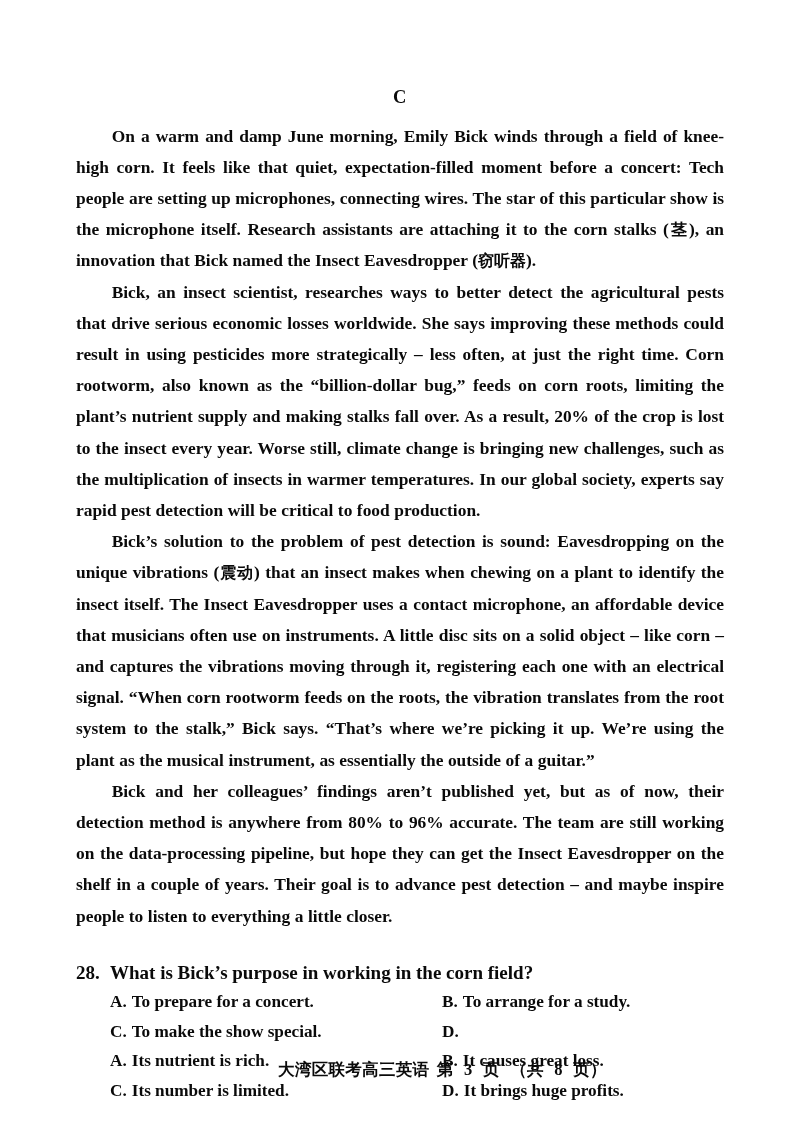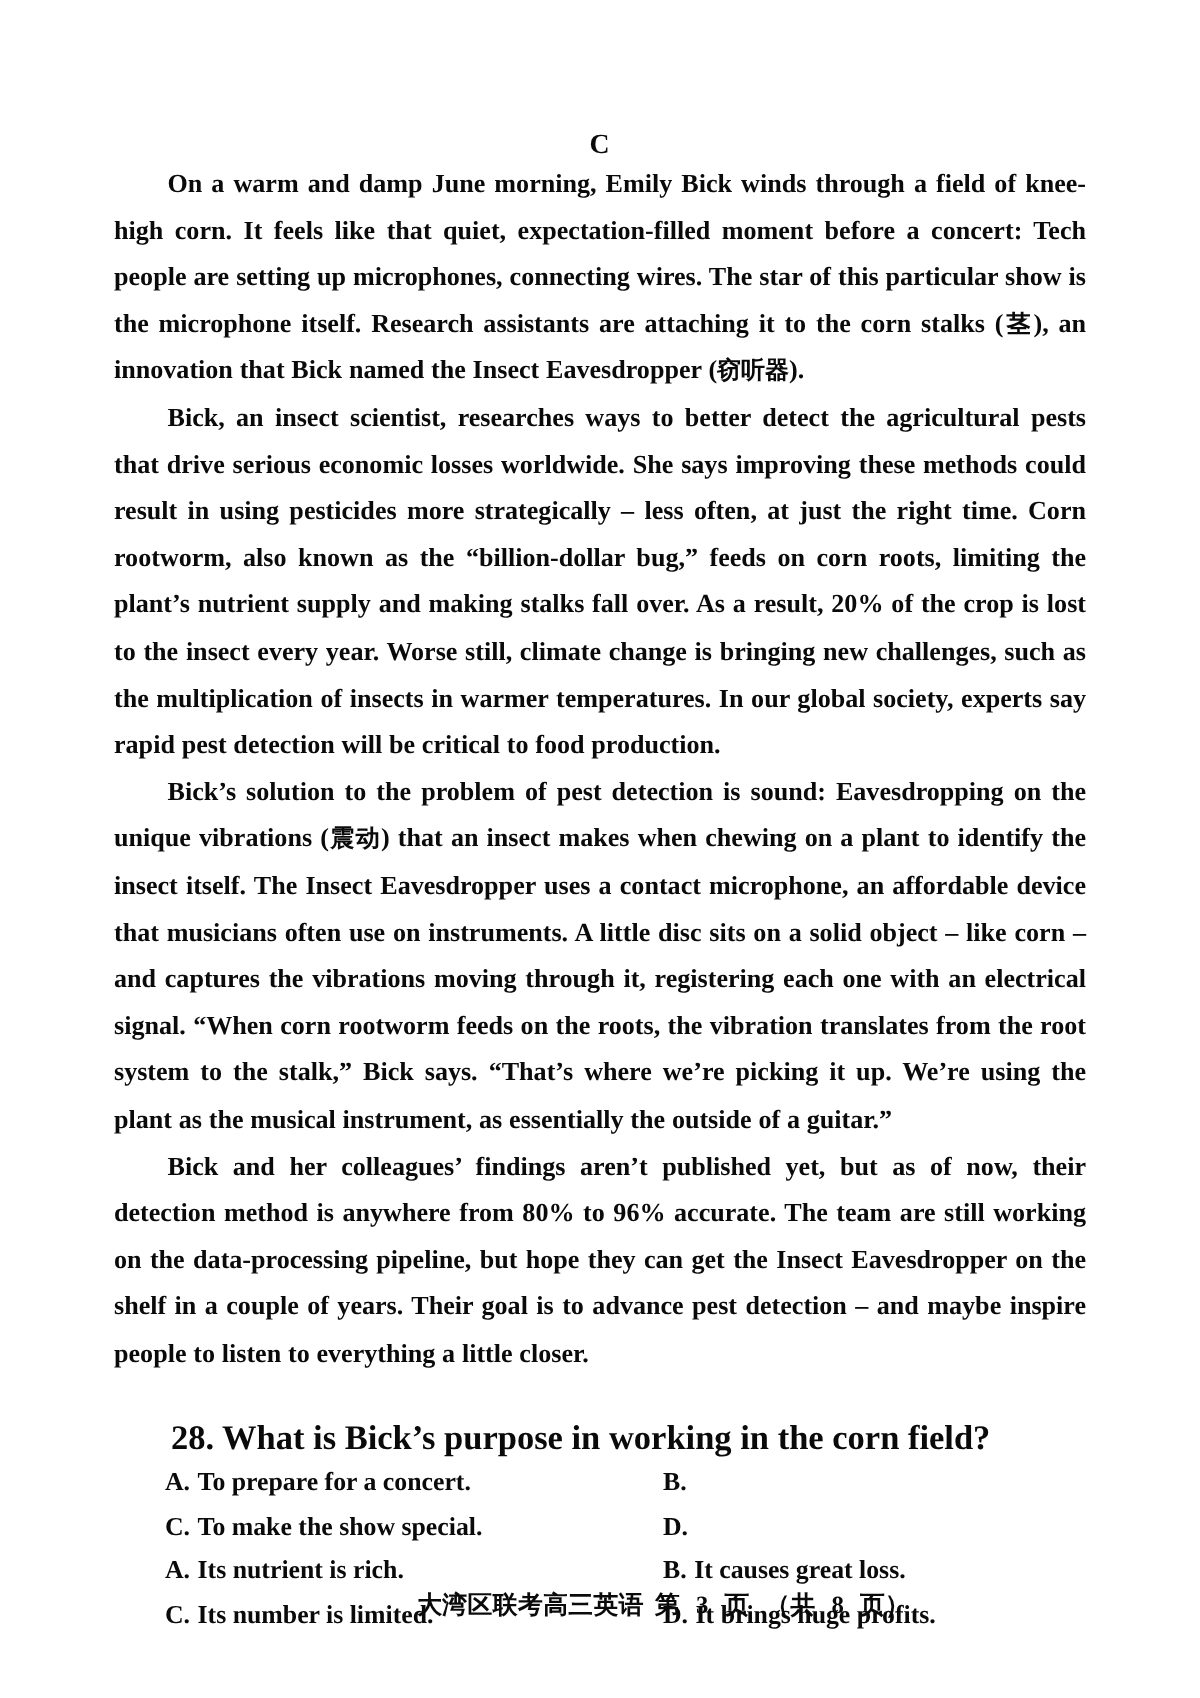--- a/index.html
+++ b/index.html
@@ -38,20 +38,21 @@
     text-align: center;
     font-size: 18.5px;
     font-weight: bold;
     letter-spacing: 0.5px;
     margin-top: 88px;
     line-height: 1;
   }
 
   
   .passage {
+    margin-top: 14px;
   }
   .para {
     font-size: 17.4px;
     line-height: 31.2px;
     text-align: justify;
     text-justify: inter-word;
     text-indent: 2.05em;
     font-weight: bold;
     margin: 0;
     word-spacing: 0.01em;
@@ -72,24 +73,23 @@
   
   .questions {
     margin-top: 26px;
   }
   .question-block {
     margin-bottom: 0px;
   }
   .q-stem {
     display: flex;
     align-items: center;
-    font-size: 23px;
+    font-size: 19px;
     line-height: 29.5px;
     font-weight: bold;
-    margin-left: 38px;
   }
   .q-num {
     width: 34px;
     flex: 0 0 34px;
     text-align: left;
   }
   .q-text {
     flex: 1 1 auto;
   }
   .opt-row {
@@ -154,20 +154,21 @@
             <span class="q-num">28.</span>
             <span class="q-text">What is Bick’s purpose in working in the corn field?</span>
           </div>
           <div class="opt-row">
             <div class="opt">
               <span class="opt-letter">A.</span>
               <span class="opt-text">To prepare for a concert.</span>
             </div>
             <div class="opt opt-col-b">
               <span class="opt-letter">B.</span>
+              <span class="opt-text">To arrange for a study.</span>
             </div>
           </div>
           <div class="opt-row">
             <div class="opt">
               <span class="opt-letter">C.</span>
               <span class="opt-text">To make the show special.</span>
             </div>
             <div class="opt opt-col-b">
               <span class="opt-letter">D.</span>
             </div>

